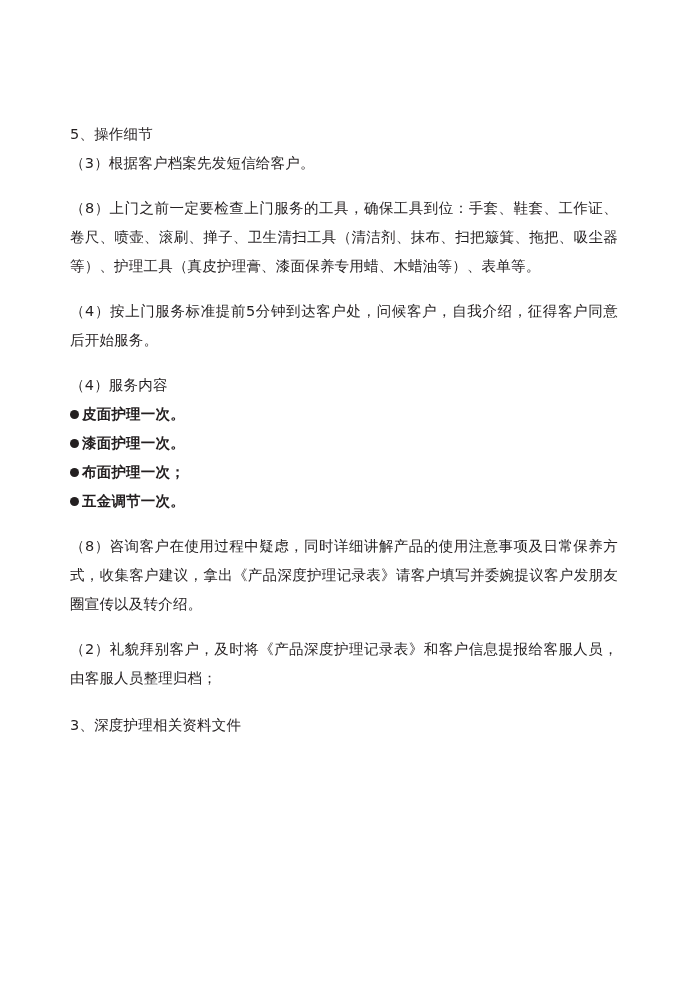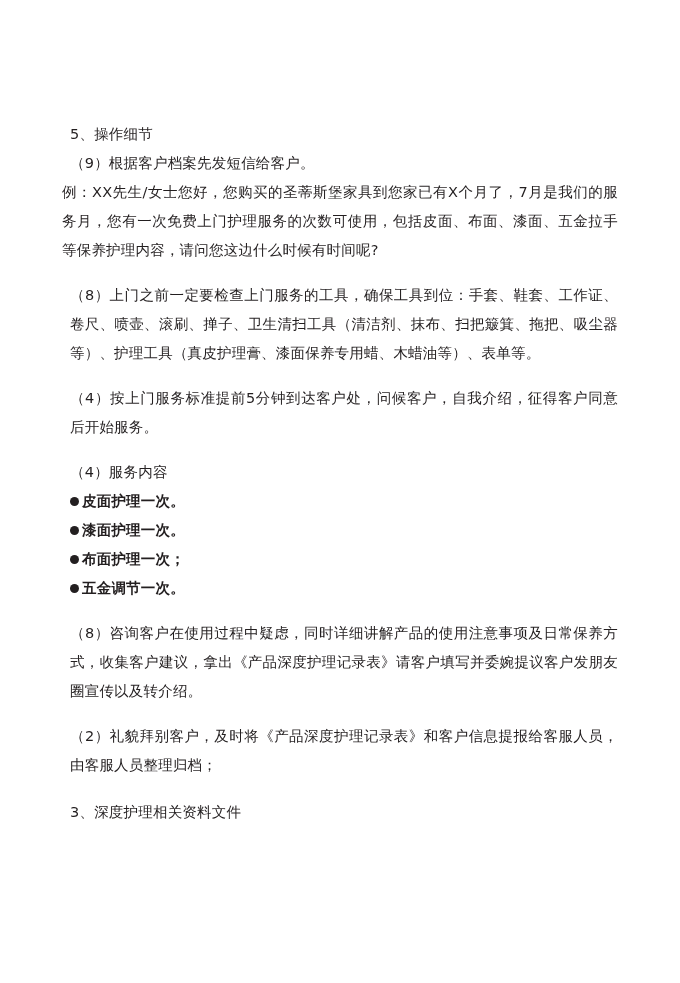--- a/index.html
+++ b/index.html
@@ -59,23 +59,22 @@
   }
 </style>
 </head>
 <body>
 
 <div class="page">
   <div class="doc-body">
 
     <p class="para indent">5、操作细节</p>
 
-    <p class="para indent">（9）根据客户档案先发短信给客户。</p>
+    <p class="para indent">（3）根据客户档案先发短信给客户。</p>
 
-    <p class="para">例：XX先生/女士您好，您购买的圣蒂斯堡家具到您家已有X个月了，7月是我们的服务月，您有一次免费上门护理服务的次数可使用，包括皮面、布面、漆面、五金拉手等保养护理内容，请问您这边什么时候有时间呢?</p>
 
     <div class="gap-md"></div>
 
     <p class="para indent">（8）上门之前一定要检查上门服务的工具，确保工具到位：手套、鞋套、工作证、卷尺、喷壶、滚刷、掸子、卫生清扫工具（清洁剂、抹布、扫把簸箕、拖把、吸尘器等）、护理工具（真皮护理膏、漆面保养专用蜡、木蜡油等）、表单等。</p>
 
     <div class="gap-md"></div>
 
     <p class="para indent">（4）按上门服务标准提前5分钟到达客户处，问候客户，自我介绍，征得客户同意后开始服务。</p>
 
     <div class="gap-md"></div>

